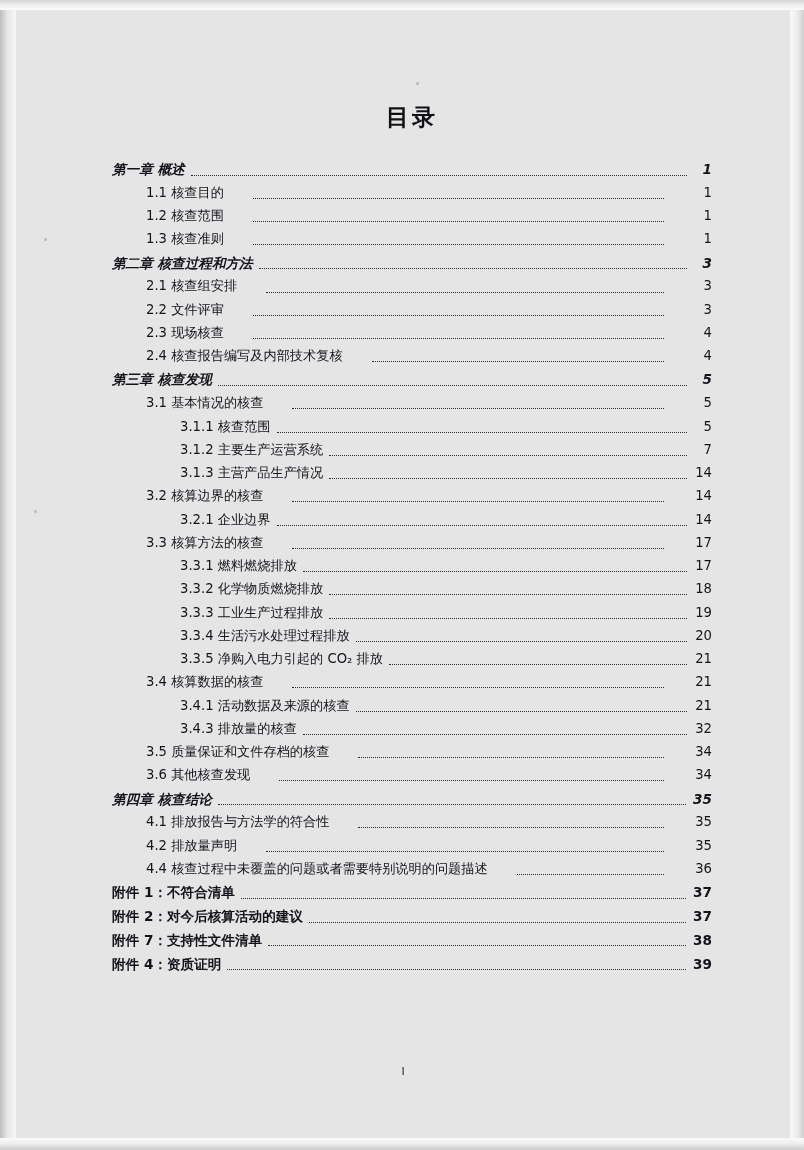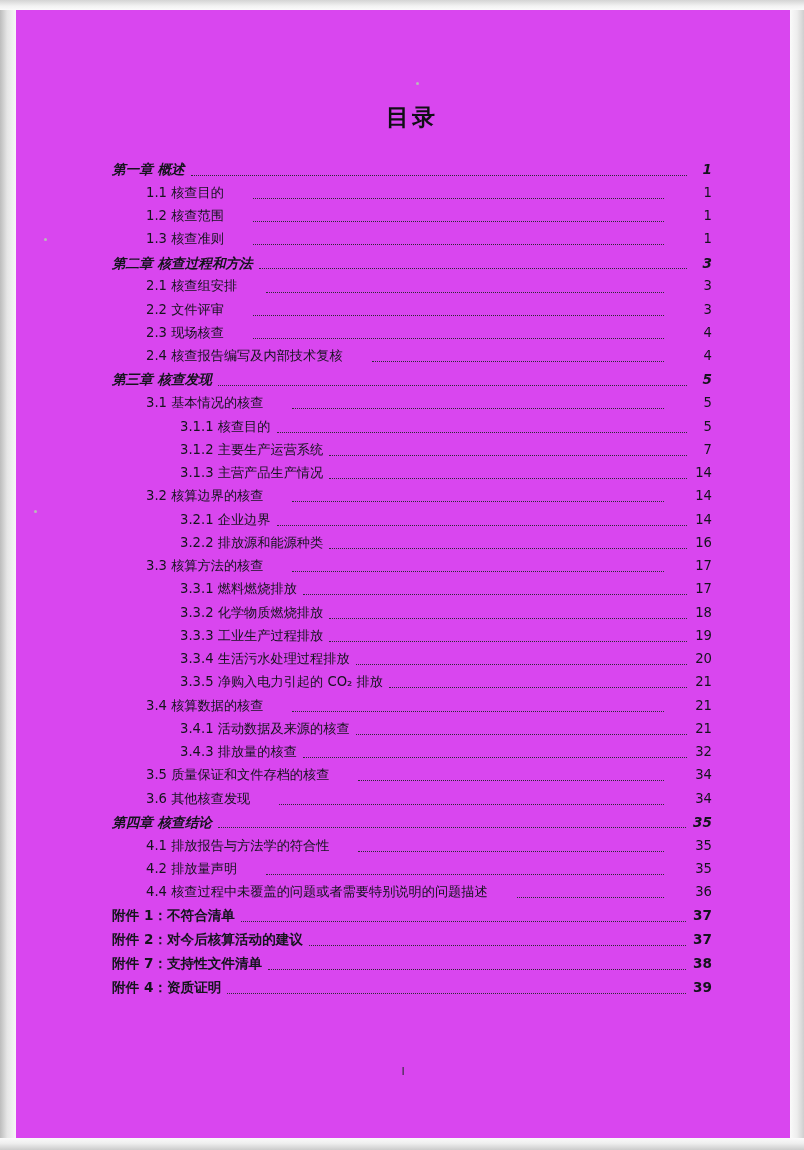--- a/index.html
+++ b/index.html
@@ -41,21 +41,21 @@
     left: 0; right: 0; bottom: 0;
     height: 12px;
     background: linear-gradient(to top, #cccccc 0%, #eeeeee 55%, #fbfbfb 100%);
   }
   .sheet {
     position: absolute;
     left: 16px;
     top: 10px;
     right: 14px;
     bottom: 12px;
-    background: #d946ef;
+    background: #e5e5e5;
   }
   .content {
     position: absolute;
     left: 96px;
     top: 92px;
     width: 600px;
   }
   .doc-title {
     text-align: center;
     font-size: 23px;
@@ -198,21 +198,21 @@
             <span class="toc-label">第三章  核查发现</span>
             <span class="toc-dots"></span>
             <span class="toc-page">5</span>
           </li>
           <li class="toc-entry lvl2">
             <span class="toc-label">3.1 基本情况的核查</span>
             <span class="toc-dots"></span>
             <span class="toc-page">5</span>
           </li>
           <li class="toc-entry lvl3">
-            <span class="toc-label">3.1.1  核查目的</span>
+            <span class="toc-label">3.1.1  核查范围</span>
             <span class="toc-dots"></span>
             <span class="toc-page">5</span>
           </li>
           <li class="toc-entry lvl3">
             <span class="toc-label">3.1.2  主要生产运营系统</span>
             <span class="toc-dots"></span>
             <span class="toc-page">7</span>
           </li>
           <li class="toc-entry lvl3">
             <span class="toc-label">3.1.3  主营产品生产情况</span>
@@ -221,25 +221,20 @@
           </li>
           <li class="toc-entry lvl2">
             <span class="toc-label">3.2  核算边界的核查</span>
             <span class="toc-dots"></span>
             <span class="toc-page">14</span>
           </li>
           <li class="toc-entry lvl3">
             <span class="toc-label">3.2.1  企业边界</span>
             <span class="toc-dots"></span>
             <span class="toc-page">14</span>
-          </li>
-          <li class="toc-entry lvl3">
-            <span class="toc-label">3.2.2  排放源和能源种类</span>
-            <span class="toc-dots"></span>
-            <span class="toc-page">16</span>
           </li>
           <li class="toc-entry lvl2">
             <span class="toc-label">3.3  核算方法的核查</span>
             <span class="toc-dots"></span>
             <span class="toc-page">17</span>
           </li>
           <li class="toc-entry lvl3">
             <span class="toc-label">3.3.1  燃料燃烧排放</span>
             <span class="toc-dots"></span>
             <span class="toc-page">17</span>

